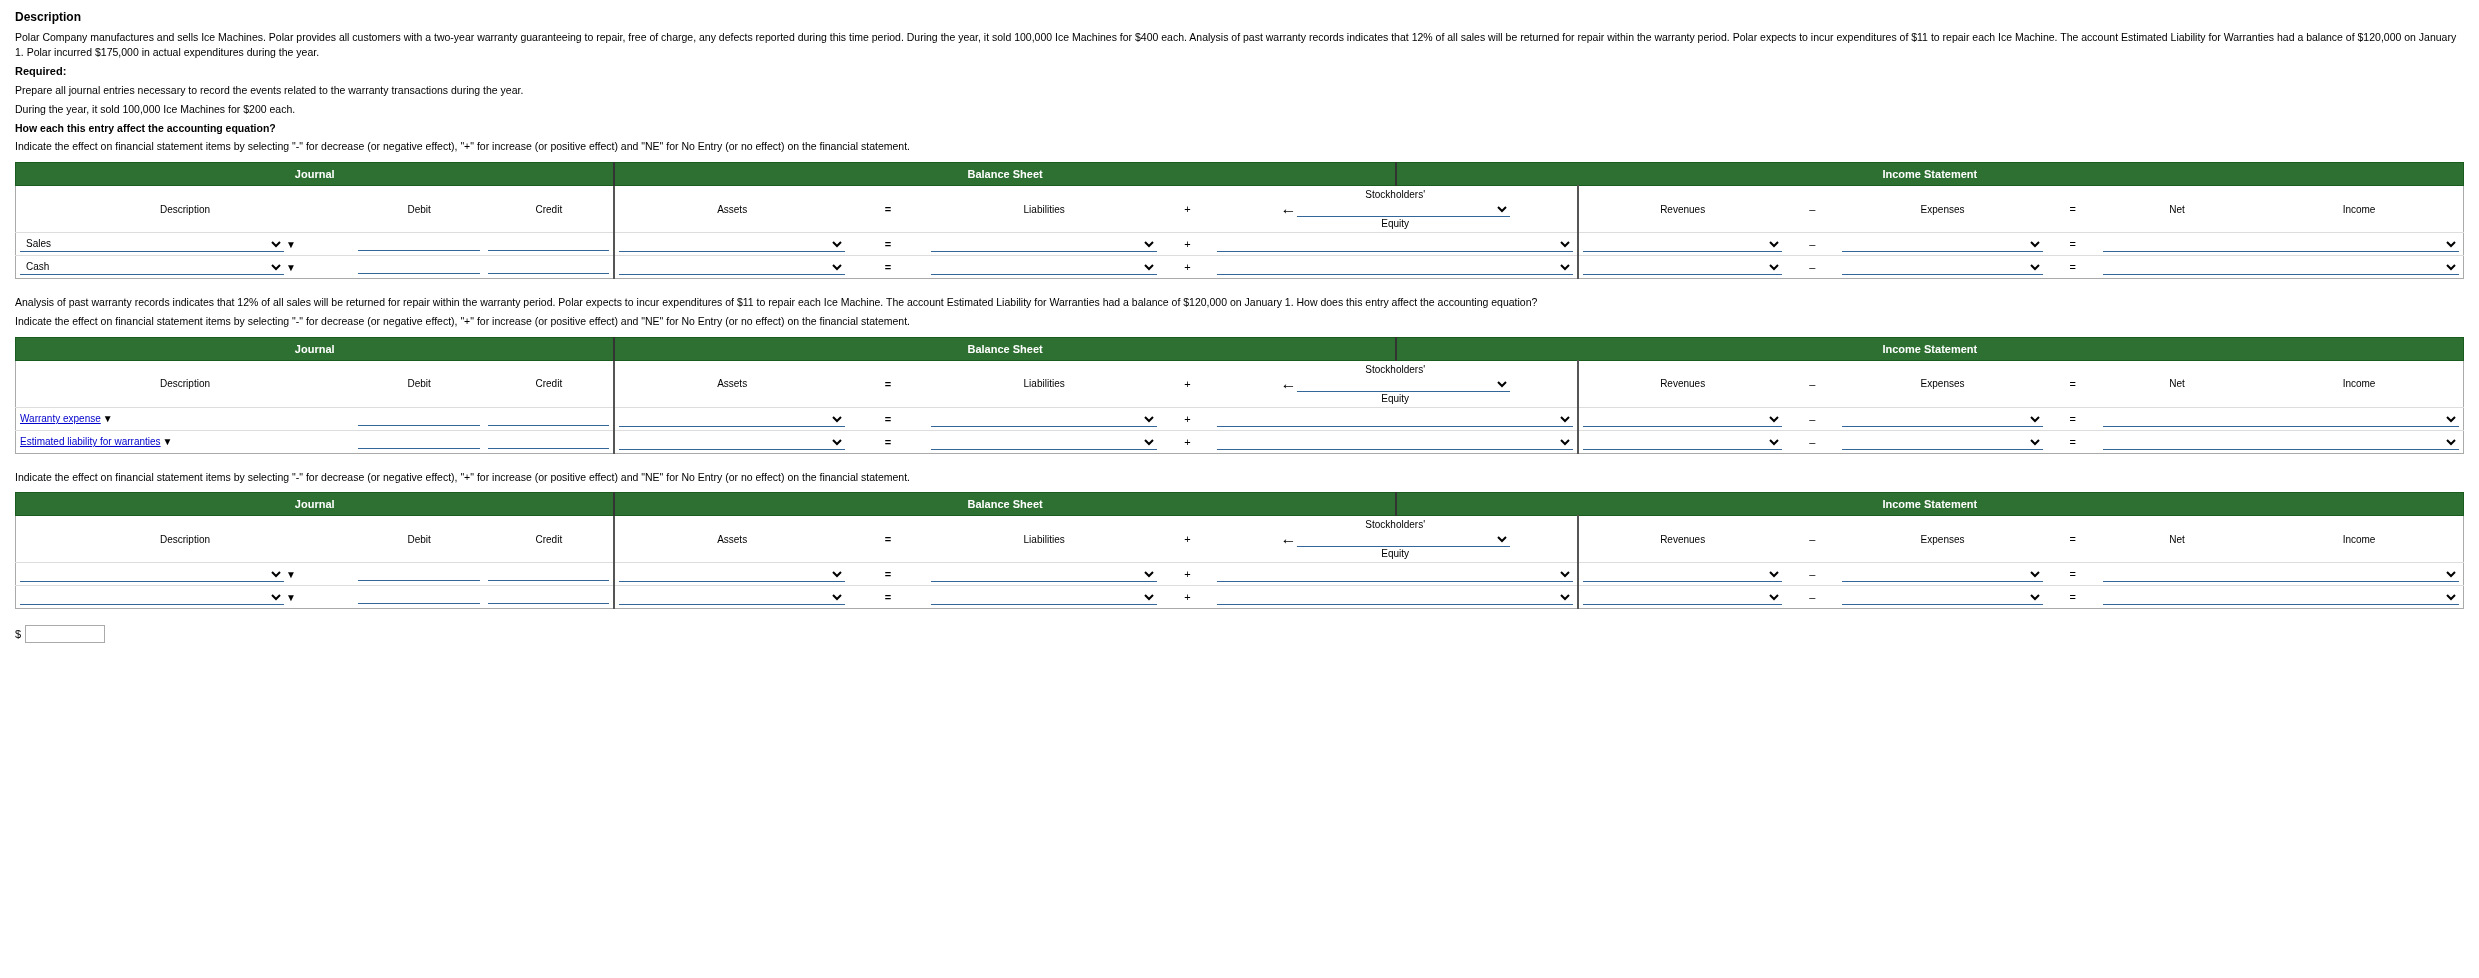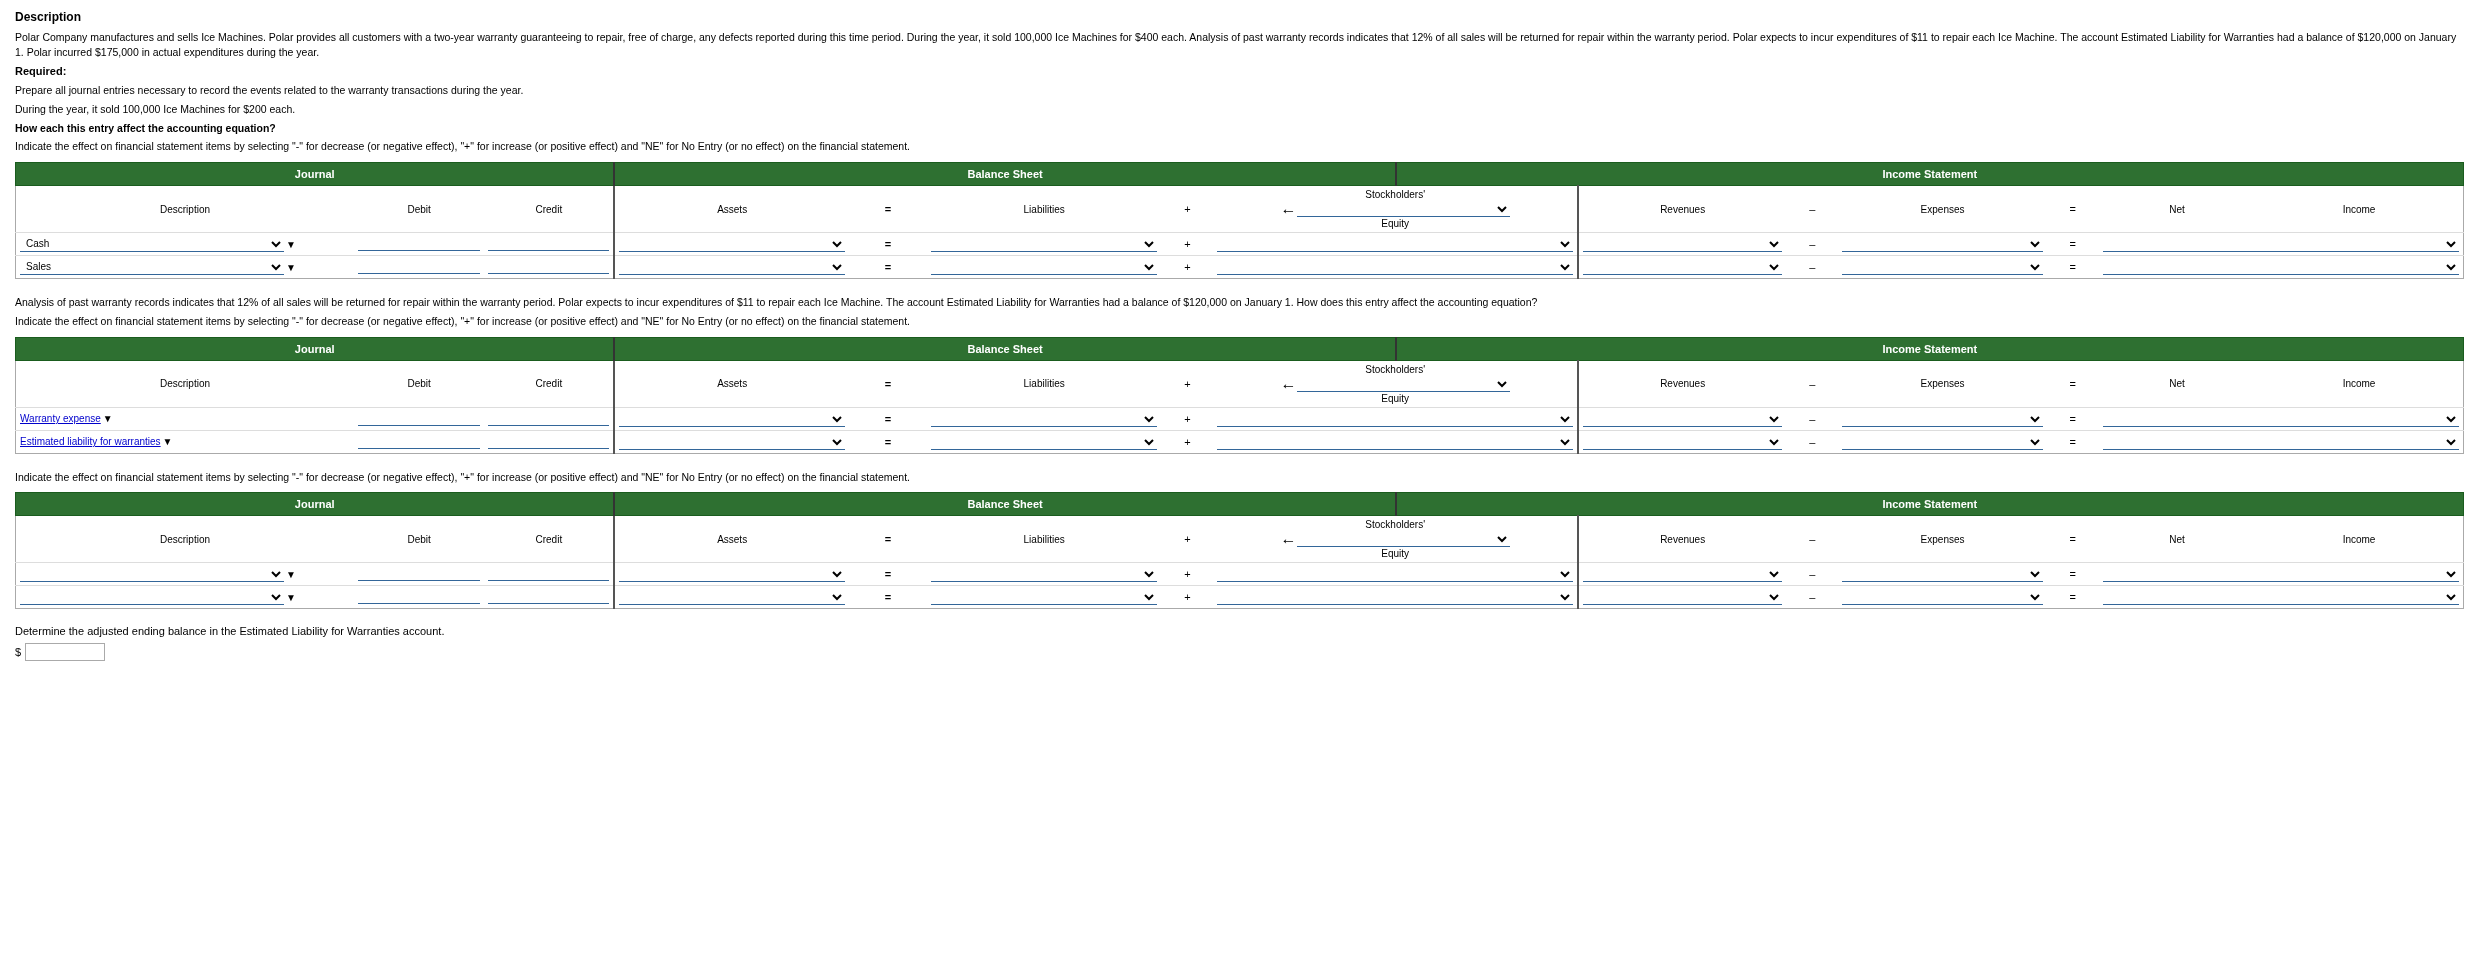--- a/index.html
+++ b/index.html
@@ -147,72 +147,72 @@
           <td style="width:6%; font-size:10px; text-align:center; padding:3px 4px;">Net</td>
           <td style="width:8%; font-size:10px; text-align:center; padding:3px 4px;">Income</td>
         </tr>
       </thead>
       <tbody>
 
         <tr class="line-separator">
           <td style="padding:3px 4px;">
             <div style="display:flex; align-items:center; gap:2px;">
               <select class="dropdown" style="width:80%;">
+                <option value="Cash">Cash</option>
+                <option value="Sales" selected="">Sales</option>
+                <option value="Warranty expense">Warranty expense</option>
+                <option value="Estimated liability for warranties">Estimated liability for warranties</option>
+              </select>
+              <span style="font-size:10px;">▼</span>
+            </div>
+          </td>
+          <td style="padding:3px 4px;"><input type="text" class="num-input" style=""></td>
+          <td style="padding:3px 4px; border-right:2px solid #555;"><input type="text" class="num-input" style=""></td>
+          <td style="padding:3px 4px;">
+            <select class="dropdown">
+              <option value=""></option><option value="+">+</option><option value="-">-</option><option value="NE">NE</option>
+            </select>
+          </td>
+          <td style="text-align:center; font-size:11px; font-weight:bold;">=</td>
+          <td style="padding:3px 4px;">
+            <select class="dropdown">
+              <option value=""></option><option value="+">+</option><option value="-">-</option><option value="NE">NE</option>
+            </select>
+          </td>
+          <td style="text-align:center;">+</td>
+          <td colspan="2" style="padding:3px 4px; border-right:2px solid #555;">
+            <select class="dropdown">
+              <option value=""></option><option value="+">+</option><option value="-">-</option><option value="NE">NE</option>
+            </select>
+          </td>
+          <td style="padding:3px 4px;">
+            <select class="dropdown">
+              <option value=""></option><option value="+">+</option><option value="-">-</option><option value="NE">NE</option>
+            </select>
+          </td>
+          <td style="text-align:center;">–</td>
+          <td style="padding:3px 4px;">
+            <select class="dropdown">
+              <option value=""></option><option value="+">+</option><option value="-">-</option><option value="NE">NE</option>
+            </select>
+          </td>
+          <td style="text-align:center;">=</td>
+          <td colspan="2" style="padding:3px 4px;">
+            <select class="dropdown">
+              <option value=""></option><option value="+">+</option><option value="-">-</option><option value="NE">NE</option>
+            </select>
+          </td>
+        </tr>
+
+        <tr class="line-separator">
+          <td style="padding:3px 4px;">
+            <div style="display:flex; align-items:center; gap:2px;">
+              <select class="dropdown" style="width:80%;">
                 <option value="Cash" selected="">Cash</option>
                 <option value="Sales">Sales</option>
-                <option value="Warranty expense">Warranty expense</option>
-                <option value="Estimated liability for warranties">Estimated liability for warranties</option>
-              </select>
-              <span style="font-size:10px;">▼</span>
-            </div>
-          </td>
-          <td style="padding:3px 4px;"><input type="text" class="num-input" style=""></td>
-          <td style="padding:3px 4px; border-right:2px solid #555;"><input type="text" class="num-input" style=""></td>
-          <td style="padding:3px 4px;">
-            <select class="dropdown">
-              <option value=""></option><option value="+">+</option><option value="-">-</option><option value="NE">NE</option>
-            </select>
-          </td>
-          <td style="text-align:center; font-size:11px; font-weight:bold;">=</td>
-          <td style="padding:3px 4px;">
-            <select class="dropdown">
-              <option value=""></option><option value="+">+</option><option value="-">-</option><option value="NE">NE</option>
-            </select>
-          </td>
-          <td style="text-align:center;">+</td>
-          <td colspan="2" style="padding:3px 4px; border-right:2px solid #555;">
-            <select class="dropdown">
-              <option value=""></option><option value="+">+</option><option value="-">-</option><option value="NE">NE</option>
-            </select>
-          </td>
-          <td style="padding:3px 4px;">
-            <select class="dropdown">
-              <option value=""></option><option value="+">+</option><option value="-">-</option><option value="NE">NE</option>
-            </select>
-          </td>
-          <td style="text-align:center;">–</td>
-          <td style="padding:3px 4px;">
-            <select class="dropdown">
-              <option value=""></option><option value="+">+</option><option value="-">-</option><option value="NE">NE</option>
-            </select>
-          </td>
-          <td style="text-align:center;">=</td>
-          <td colspan="2" style="padding:3px 4px;">
-            <select class="dropdown">
-              <option value=""></option><option value="+">+</option><option value="-">-</option><option value="NE">NE</option>
-            </select>
-          </td>
-        </tr>
-
-        <tr class="line-separator">
-          <td style="padding:3px 4px;">
-            <div style="display:flex; align-items:center; gap:2px;">
-              <select class="dropdown" style="width:80%;">
-                <option value="Cash">Cash</option>
-                <option value="Sales" selected="">Sales</option>
                 <option value="Warranty expense">Warranty expense</option>
                 <option value="Estimated liability for warranties">Estimated liability for warranties</option>
               </select>
               <span style="font-size:10px;">▼</span>
             </div>
           </td>
           <td style="padding:3px 4px;"><input type="text" class="num-input" style=""></td>
           <td style="padding:3px 4px; border-right:2px solid #555;"><input type="text" class="num-input" style=""></td>
           <td style="padding:3px 4px;">
             <select class="dropdown">
@@ -526,20 +526,19 @@
             <select class="dropdown">
               <option value=""></option><option value="+">+</option><option value="-">-</option><option value="NE">NE</option>
             </select>
           </td>
         </tr>
       </tbody>
     </table>
   </div>
 
   <div class="final-section">
-    <p class="final-label">Determine the adjusted ending balance in the Estimated Liability for Warranties account.</p>
     <div class="dollar-input-wrap">
       <span class="dollar-sign">$</span>
       <input type="text" style="border: 1px solid rgb(170, 170, 170); width: 80px; font-size: 11px; padding: 2px 4px;">
     </div>
   </div>
 
 </div>
 
 </body></html>

